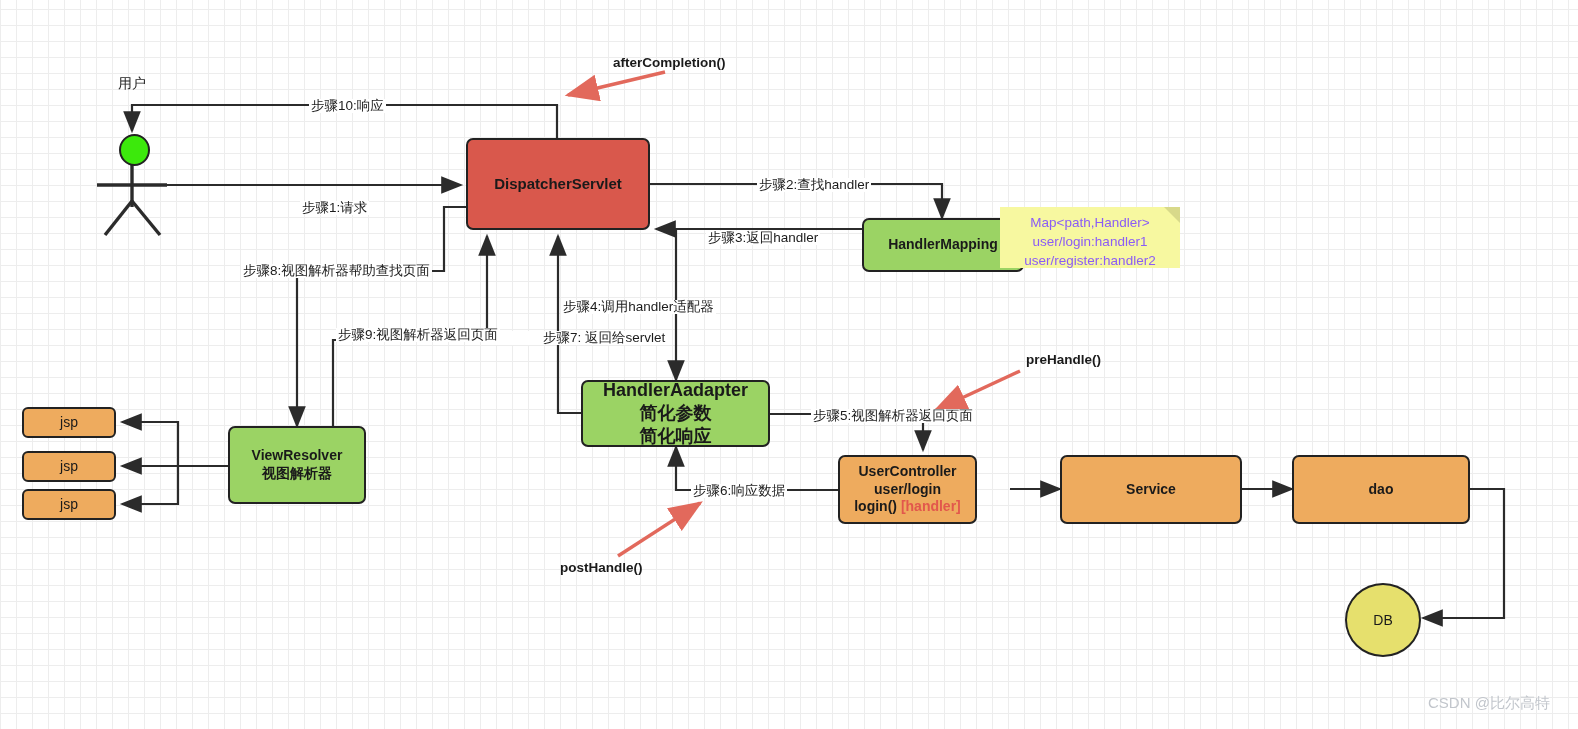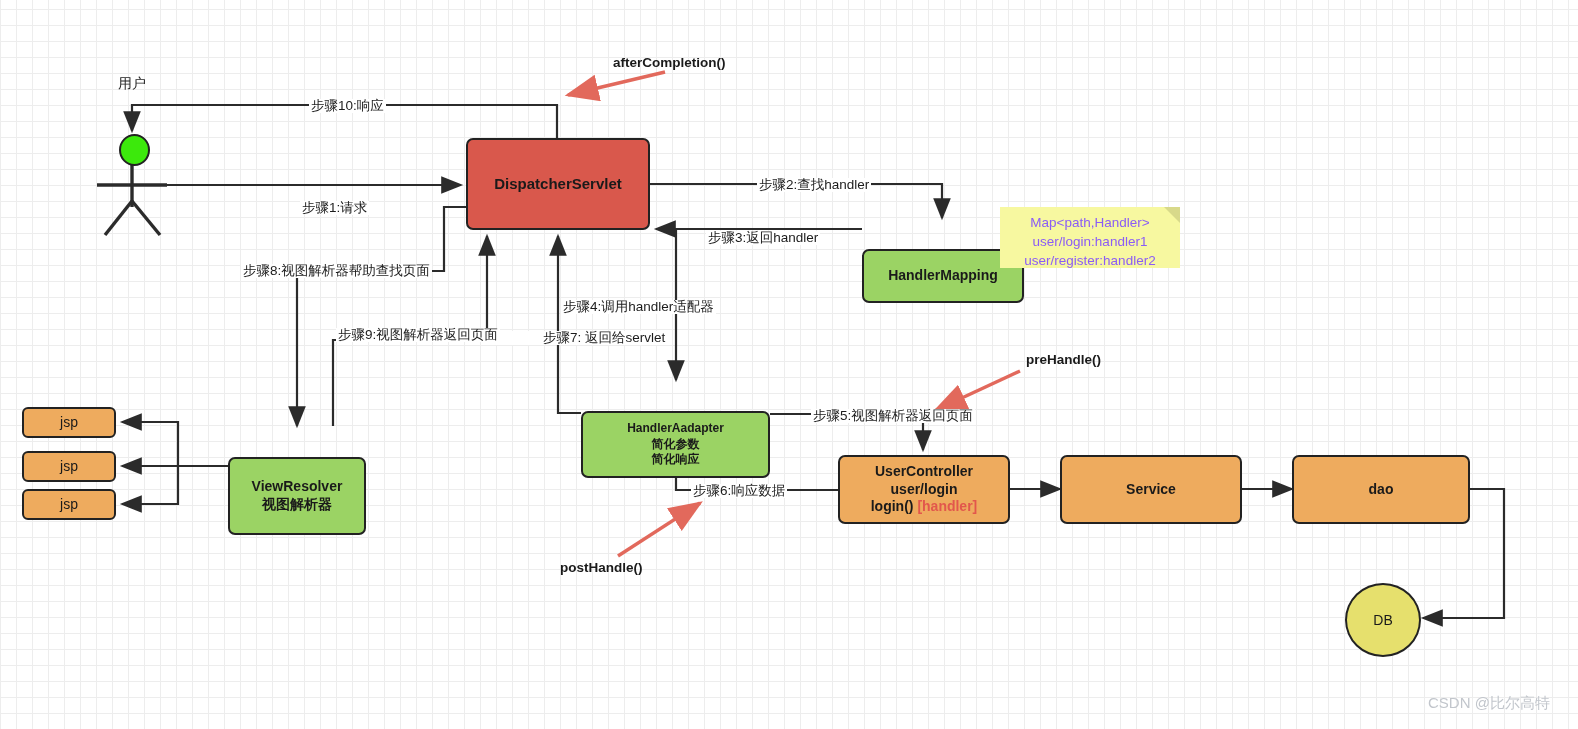--- a/index.html
+++ b/index.html
@@ -17,21 +17,21 @@
       linear-gradient(to right, #dcdcdc 1px, transparent 1px),
       linear-gradient(to bottom, #dcdcdc 1px, transparent 1px);
     background-size:16px 16px,16px 16px,64px 64px,64px 64px;
     background-position:0px 9px,0px 9px,0px 9px,0px 9px;
   }
   svg#wires{position:absolute;left:0;top:0;width:1578px;height:729px;overflow:visible;}
   .node{position:absolute;box-sizing:border-box;display:flex;align-items:center;
         justify-content:center;text-align:center;border:2px solid #222222;
         border-radius:7px;color:#1a1a1a;font-weight:bold;line-height:1.28;}
   .red{background:#d9584c;}
-  .green{background:#9bd364;margin-top:31px;}
+  .green{background:#9bd364;}
   .orange{background:#eeab5e;}
   .jspbox{background:#eeab5e;font-weight:normal;font-size:14px;border-radius:6px;}
   .dbcircle{position:absolute;border:2px solid #222222;border-radius:50%;
             background:#e6e06d;display:flex;align-items:center;justify-content:center;
             font-size:14px;color:#1a1a1a;}
   .lbl{position:absolute;font-size:13.5px;color:#1c1c1c;white-space:nowrap;
        background:#ffffff;padding:0 2px;line-height:1;}
   .annot{position:absolute;font-size:13.5px;font-weight:bold;color:#1a1a1a;white-space:nowrap;}
   .note{position:absolute;background:#f7f8a0;border:none;font-size:13.5px;
         color:#8b5cf6;line-height:1.42;text-align:center;padding-top:6px;box-sizing:border-box;}
@@ -116,32 +116,32 @@
     <span>HandlerMapping</span>
   </div>
 
   <div class="note" style="left:1000px;top:207px;width:180px;height:61px;">
     <div>Map&lt;path,Handler&gt;</div>
     <div>user/login:handler1</div>
     <div>user/register:handler2</div>
   </div>
   <div class="notefold" style="left:1164px;top:207px;"></div>
 
-  <div class="node green" style="left:581px;top:380px;width:189px;height:67px;font-size:12px;flex-direction:column;">
+  <div class="node green" style="left:581px;top:380px;width:189px;height:67px;font-size:18px;flex-direction:column;">
     <span>HandlerAadapter</span>
     <span>简化参数</span>
     <span>简化响应</span>
   </div>
 
   <div class="node green" style="left:228px;top:426px;width:138px;height:78px;font-size:14px;flex-direction:column;">
     <span>ViewResolver</span>
     <span>视图解析器</span>
   </div>
 
-  <div class="node orange" style="left:838px;top:455px;width:172px;height:69px;font-size:14px;flex-direction:column;">
+  <div class="node orange" style="left:838px;top:455px;width:139px;height:69px;font-size:14px;flex-direction:column;">
     <span>UserController</span>
     <span>user/login</span>
     <span>
       <span>login()</span>
       <span class="handler-red">[handler]</span>
     </span>
   </div>
 
   <div class="node orange" style="left:1060px;top:455px;width:182px;height:69px;font-size:14px;">
     <span>Service</span>

